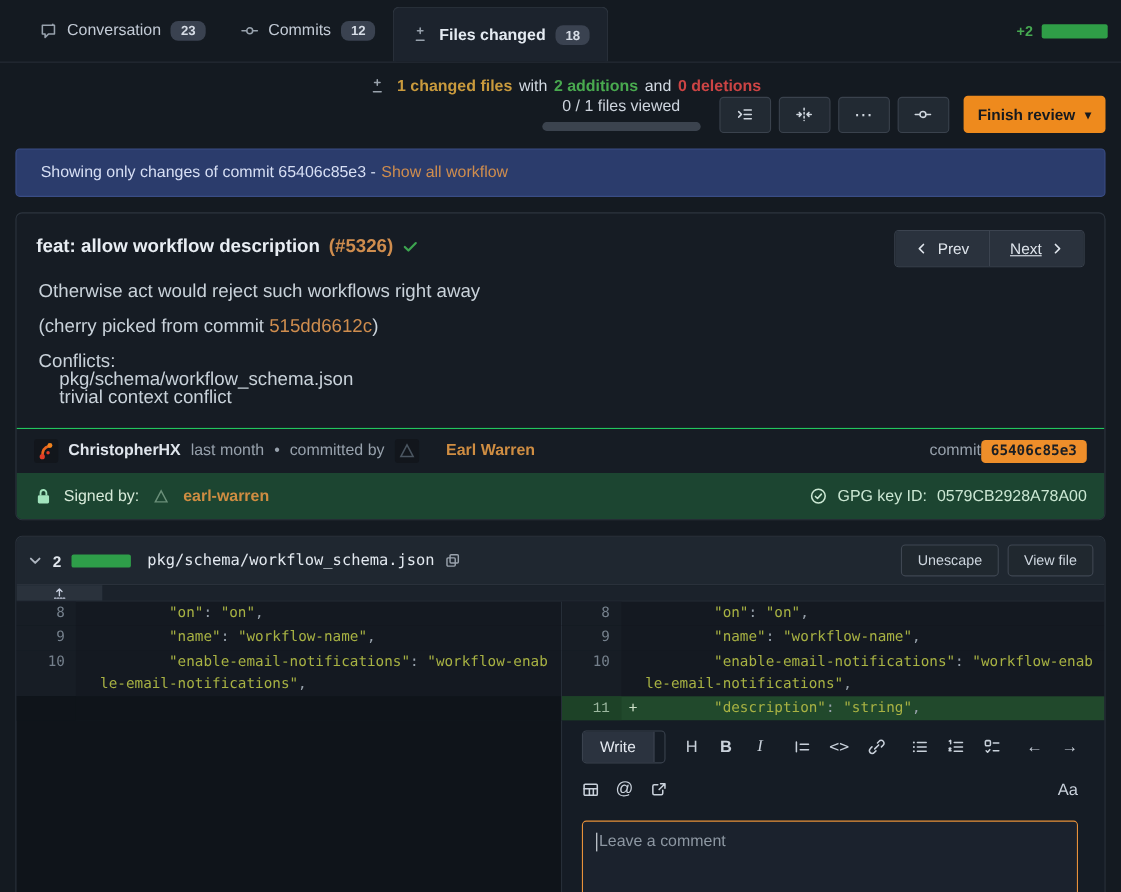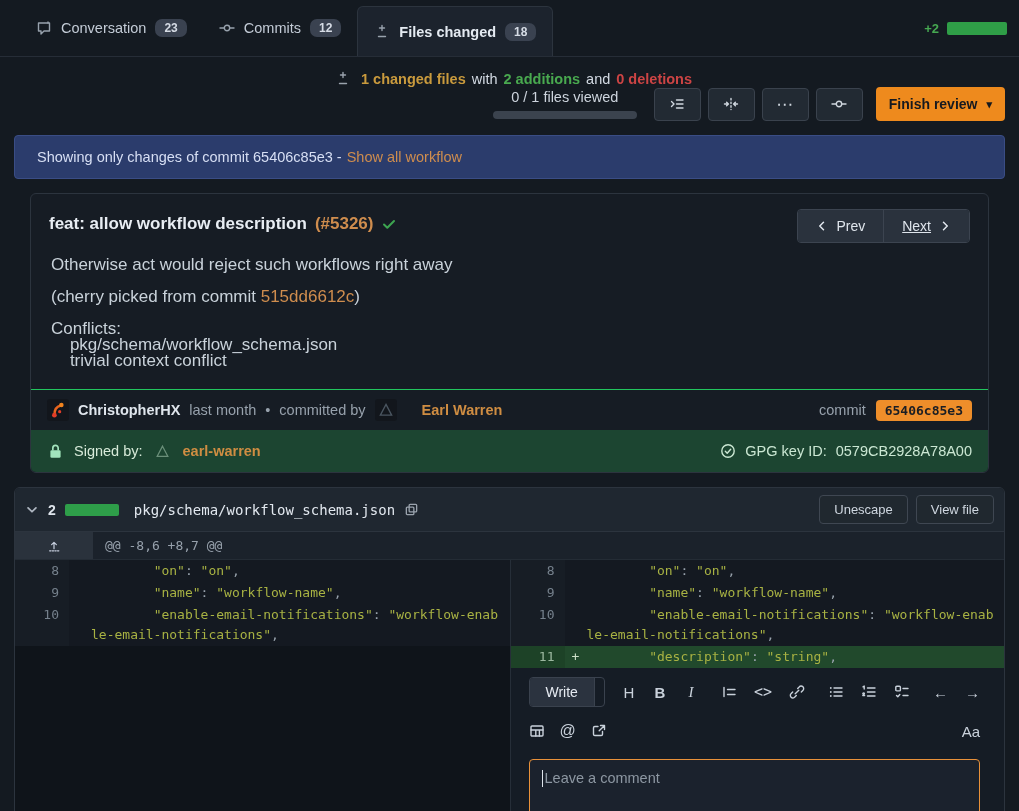--- a/index.html
+++ b/index.html
@@ -32,38 +32,38 @@
   .viewed .vbar { height:8px; background:#3b434e; border-radius:4px; }
   .ibtn { width:47px; height:33px; background:#222a33; border:1px solid #3a424d; border-radius:4px; display:flex; align-items:center; justify-content:center; color:#cfd6de; cursor:pointer; }
   .finish { height:34px; margin-left:6px; background:#ee8a1d; color:#15191f; font-weight:bold; font-size:14px; border:none; border-radius:4px; padding:0 13px; display:flex; align-items:center; gap:9px; cursor:pointer; }
   .caret { font-size:11px; }
 
   
   .banner { margin:2px 14px 14px; background:#2b3c6c; border:1px solid #3a4d85; border-radius:4px; padding:13px 22px; font-size:14.5px; color:#d7dff4; }
   .banner a { color:#cf8d4e; text-decoration:none; margin-left:5px; cursor:pointer; }
 
   
-  .card { margin:0 30px; border:1px solid #2c343e; border-radius:6px; overflow:hidden; background:#161c24; }
+  .card { margin:0 14px; border:1px solid #2c343e; border-radius:6px; overflow:hidden; background:#161c24; }
   .card-head { display:flex; justify-content:space-between; align-items:flex-start; padding:15px 18px 4px; }
   .ctitle { font-size:17px; font-weight:bold; color:#e8edf3; display:flex; align-items:center; gap:8px; padding-top:5px; }
   .ctitle .ref { color:#cf8d4e; font-weight:bold; }
   .ctitle .chk { color:#3da550; }
   .pn { display:flex; border:1px solid #3c London4450; border-radius:4px; overflow:hidden; border:1px solid #3c4450; }
   .pnbtn { background:#2a323d; color:#dfe5ec; font-size:14px; padding:8px 18px; display:flex; align-items:center; gap:8px; cursor:pointer; }
   .pnbtn + .pnbtn { border-left:1px solid #3c4450;text-decoration:underline; }
   .pnbtn .ic { width:12px; height:12px; stroke-width:2; }
   .cmsg { padding:10px 20px 20px; }
   .cmsg pre { font-family:Liberation Sans, sans-serif; font-size:17px; line-height:16px; color:#c9d2da; }
   .cmsg a { color:#cf8d4e; text-decoration:none; cursor:pointer; }
   .authrow { display:flex; align-items:center; gap:9px; padding:9px 16px; border-top:1px solid #22c55e; font-size:14.5px; }
   .av { width:22px; height:22px; border-radius:3px; background:#12161c; display:flex; align-items:center; justify-content:center; flex-shrink:0; }
   .uname { font-weight:bold; color:#dfe5ec; cursor:pointer; }
   .muted { color:#97a1ac; }
   .committer { color:#cf8d42; font-weight:bold; cursor:pointer;padding-left:16px; }
-  .authright { margin-left:auto; display:flex; align-items:center; gap:10px; }
+  .authright { margin-left:auto; display:flex; align-items:center; }
   .chash { background:#ee8e2a; color:#1a1e24; font-family:"DejaVu Sans Mono",monospace; font-size:13px; font-weight:bold; padding:3px 9px; border-radius:4px; cursor:pointer; }
   .signrow { display:flex; align-items:center; gap:10px; padding:11px 16px; background:#1c4531; font-size:14.5px; color:#d7ead9; }
   .signrow .lock { color:#a2e4bd; }
   .signer { color:#cf8d42; font-weight:bold; cursor:pointer; }
   .gpg { margin-left:auto; display:flex; align-items:center; gap:9px; color:#cbe7d3; }
   .sav { width:20px; height:20px; display:flex; align-items:center; justify-content:center; }
 
   
   .filebox { margin:14px 14px 0; border:1px solid #2c343e; border-radius:6px 6px 0 0; overflow:hidden; background:#141921; }
   .fhead { display:flex; align-items:center; gap:9px; padding:7px 10px; background:#1f2730; border-bottom:1px solid #2c343e; }
@@ -78,21 +78,21 @@
   .hcell { width:78px; background:#2a323c; display:flex; align-items:center; justify-content:center; color:#c6cede; cursor:pointer; flex-shrink:0; }
   .htxt { font-family:"DejaVu Sans Mono",monospace; font-size:13px; color:#97a1ac; padding:6px 12px; }
   .diff-row { display:flex; }
   .half { width:50%; display:flex; background:#141921; align-items:stretch; }
   .half.right { border-left:1px solid #262e38; }
   .ln { width:54px; flex-shrink:0; text-align:right; padding:1px 10px 0 0; color:#75808c; font-family:"DejaVu Sans Mono",monospace; font-size:13px; line-height:20px; background:#171d25; cursor:pointer; }
   .sign { width:22px; flex-shrink:0; text-align:center; font-family:"DejaVu Sans Mono",monospace; font-size:13px; line-height:21px; color:#cde0c8; }
   .code { flex:1; font-family:"DejaVu Sans Mono",monospace; font-size:13px; line-height:20px; white-space:pre-wrap; word-break:break-all; padding:1px 6px 1px 0; }
   .tk-s { color:#a8b243; } .tk-p { color:#98a2ac; }
   .half.added { background:#21492c; }
-  .half.added .ln { background:#1d4227; color:#9cb8a0; }
+  .half.added .ln { background:#1d4227; color:#9cb8a0;font-family:Liberation Mono, monospace; }
   .half.ph { background:#0f141a; } .half.ph .ln { background:#0f141a; }
   .comment-row .half.left-empty { background:#0f141a; min-height:160px; }
   .form-half { width:50%; border-left:1px solid #262e38; background:#151c25; padding:9px 24px 0 18px; }
   .ehead { display:flex; align-items:center; }
   .segmented { display:flex; border:1px solid #3a424e; border-radius:4px; overflow:hidden; }
   .seg { padding:6px 16px; font-size:14px; color:#c2cbd5; cursor:pointer; }
   .seg.active { background:#2b333f; color:#e6ebf2; border-right:1px solid #3a424e; }
   .tools { display:flex; align-items:center; gap:17px; color:#c9d1db; margin-left:17px; font-size:15px; }
   .tbtn { cursor:pointer; display:flex; align-items:center; justify-content:center; min-width:14px; }
   .tbtn.b { font-weight:bold; } .tbtn.i { font-style:italic; font-family:"Liberation Serif",serif; }
@@ -298,21 +298,20 @@
       <button class="fbtn">View file</button>
     </div>
   </div>
   <div class="hunk">
     <div class="hcell">
       <svg class="ic" viewBox="0 0 16 16" style="width:14px;height:14px">
           <path d="M8 11V4M5.3 6.5L8 3.8l2.7 2.7"></path>
           <path d="M3 13.5h1.5M6 13.5h1.5M9 13.5h1.5M12 13.5h1.5"></path>
         </svg>
     </div>
-    <span class="htxt">@@ -8,6 +8,7 @@</span>
   </div>
 
   <div id="diff-rows">
       <div class="diff-row">
         <div class="half">
           <div class="ln">8</div>
           <div class="sign"></div>
           <div class="code"><span class="tk-p">        </span><span class="tk-s">"on"</span><span class="tk-p">: </span><span class="tk-s">"on"</span><span class="tk-p">,</span></div>
         </div>
         <div class="half right">

